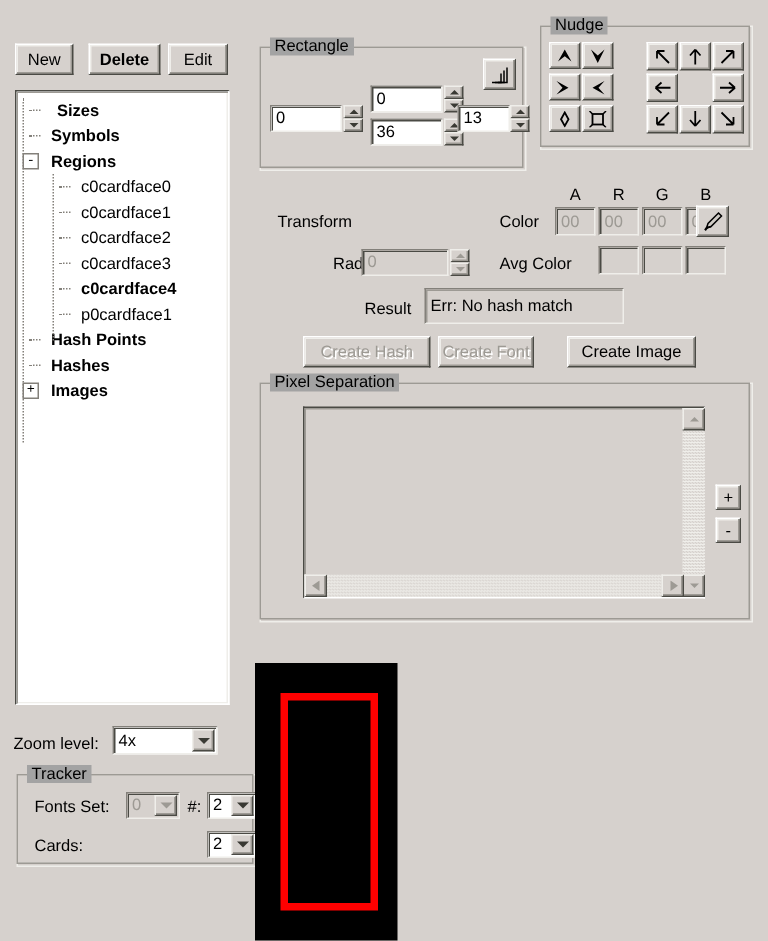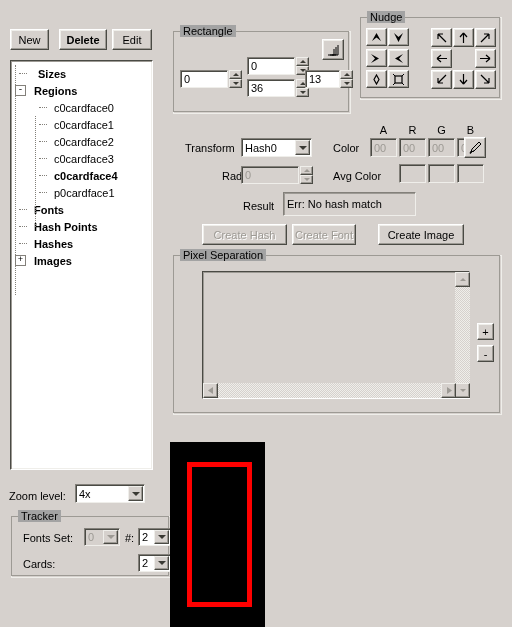--- a/index.html
+++ b/index.html
@@ -138,20 +138,24 @@
     <span>Edit</span>
   </div>
 
   <div class="sunken tree">
     <div class="treebody" id="treebody">
         <div class="tnode root">
           <span class="dashh" style="left: 8px; top: 8px; width: 8px;"></span>
           <span class="lbl" style="margin-left: 24px;">Sizes</span>
         </div>
         <div class="tnode root">
+          <span class="dashh" style="left: 8px; top: 8px; width: 8px;"></span>
+          <span class="lbl" style="margin-left: 20px;">Symbols</span>
+        </div>
+        <div class="tnode root">
           <span class="tbox" style="left: 4px; top: 3px;">-</span>
           <span class="lbl" style="margin-left: 20px;">Regions</span>
         </div>
         <div class="tnode">
           <span class="dashh" style="left: 28px; top: 8px; width: 8px;"></span>
           <span class="lbl" style="margin-left: 40px;">c0cardface0</span>
         </div>
         <div class="tnode">
           <span class="dashh" style="left: 28px; top: 8px; width: 8px;"></span>
           <span class="lbl" style="margin-left: 40px;">c0cardface1</span>
@@ -164,24 +168,20 @@
           <span class="dashh" style="left: 28px; top: 8px; width: 8px;"></span>
           <span class="lbl" style="margin-left: 40px;">c0cardface3</span>
         </div>
         <div class="tnode">
           <span class="dashh" style="left: 28px; top: 8px; width: 8px;"></span>
           <span class="lbl" style="margin-left: 40px; font-weight: bold;">c0cardface4</span>
         </div>
         <div class="tnode">
           <span class="dashh" style="left: 28px; top: 8px; width: 8px;"></span>
           <span class="lbl" style="margin-left: 40px;">p0cardface1</span>
-        </div>
-        <div class="tnode root">
-          <span class="dashh" style="left: 8px; top: 8px; width: 8px;"></span>
-          <span class="lbl" style="margin-left: 20px;">Fonts</span>
         </div>
         <div class="tnode root">
           <span class="dashh" style="left: 8px; top: 8px; width: 8px;"></span>
           <span class="lbl" style="margin-left: 20px;">Hash Points</span>
         </div>
         <div class="tnode root">
           <span class="dashh" style="left: 8px; top: 8px; width: 8px;"></span>
           <span class="lbl" style="margin-left: 20px;">Hashes</span>
         </div>
         <div class="tnode root">
@@ -326,26 +326,20 @@
       </svg>
     </div>
     <div class="btn abtn" style="left:114px;top:52px;">
       <svg width="13" height="13" viewBox="0 0 13 13">
         <path d="M2 2 L10 10 M10 10 L5 10 M10 10 L10 5" stroke="#000" stroke-width="1.2" fill="none"></path>
       </svg>
     </div>
   </div>
 
   <span class="lbl" style="position:absolute;left:185px;top:142px;">Transform</span>
-  <div class="combo" style="left:241px;top:138px;width:71px;height:19px;">
-    <span>Hash0</span>
-    <span class="cbtn">
-      <i class="tri dn"></i>
-    </span>
-  </div>
 
   <span class="lbl" style="position:absolute;left:222px;top:170px;">Radius</span>
   <div class="field grayed" style="position:absolute;left:241px;top:166px;width:58px;height:18px;">
     <span>0</span>
   </div>
   <div class="spin" style="left:300px;top:166px;height:18px;">
     <div class="sb">
         <i class="tri up dis"></i>
       </div>
     <div class="sb">

